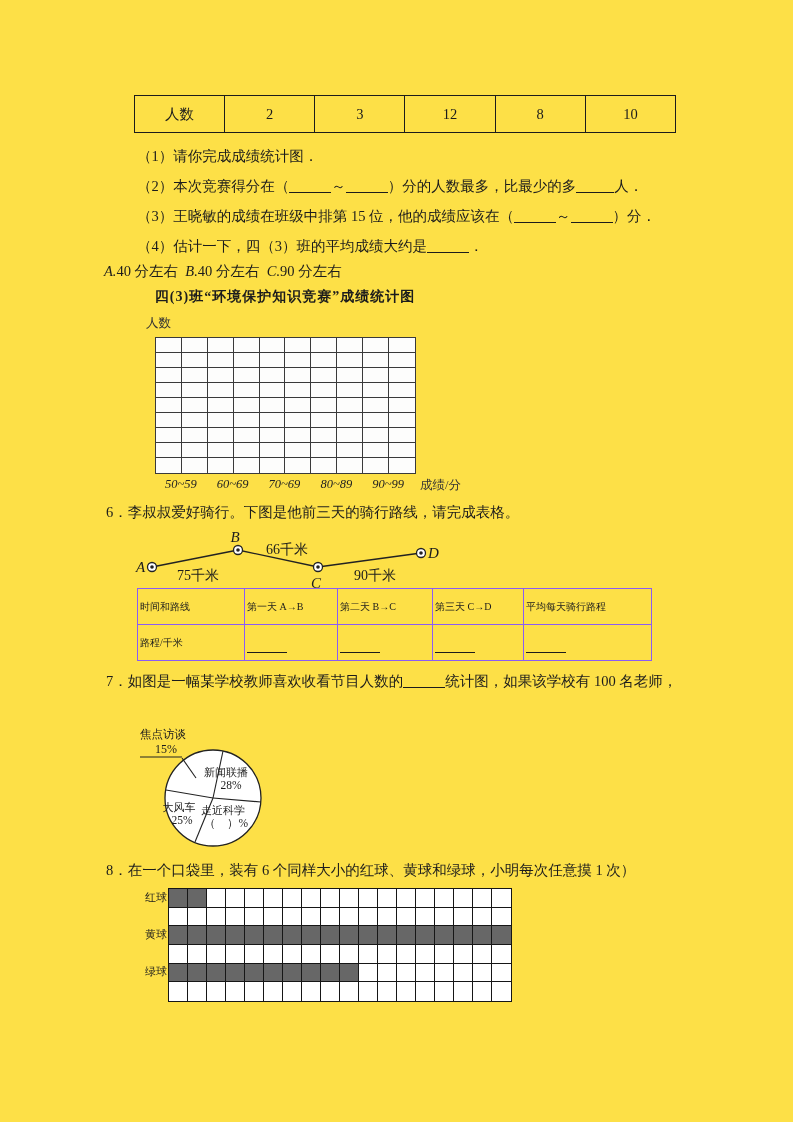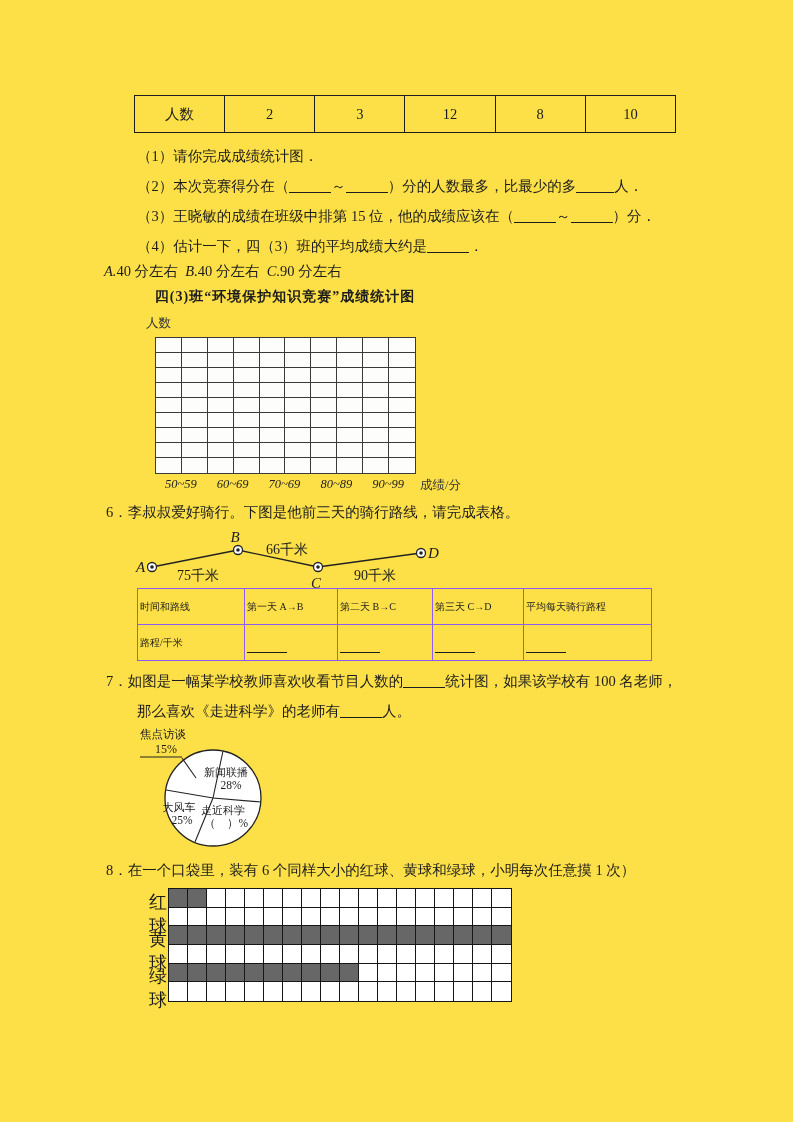--- a/index.html
+++ b/index.html
@@ -26,21 +26,21 @@
   .route-table{border-collapse:collapse;table-layout:fixed;}
   .route-table td{border:1px solid #8b5cf6;height:35px;text-align:left;font-size:10px;padding:0 2px;}
   .route-table .blankcell .blank{width:40px;vertical-align:-12px;}
   
   .ball-grid{width:342px;height:112px;border:1px solid #161616;display:grid;
              grid-template-columns:repeat(18,1fr);grid-template-rows:repeat(6,1fr);background:#fff;}
   .ball-grid .cell{border-right:1px solid #161616;border-bottom:1px solid #161616;}
   .ball-grid .cell:nth-child(18n){border-right:none;}
   .ball-grid .cell:nth-last-child(-n+18){border-bottom:none;}
   .ball-grid .fill{background:#676767;}
-  .ball-label{font-size:18px;width:31px;text-align:right;}
+  .ball-label{font-size:11px;width:31px;text-align:right;}
   .ital{font-style:italic;}
   svg text{font-family:"Liberation Serif","DejaVu Serif",serif;fill:#1c1c1c;}
 </style>
 </head>
 <body>
 
 <div class="page">
 
   <table class="score-table abs" style="left:134px;top:95px;">
     <tbody>
@@ -229,23 +229,20 @@
       <td class="blankcell"><span class="blank"></span></td>
       <td class="blankcell"><span class="blank"></span></td>
       <td class="blankcell"><span class="blank"></span></td>
     </tr>
   </tbody>
     </table>
 
   <div class="abs" style="left:106px;top:672px;">
     <span>7．如图是一幅某学校教师喜欢收看节目人数的</span><span class="blank"></span><span>统计图，如果该学校有 100 名老师，</span>
   </div>
-  <div class="abs" style="left:137px;top:702px;">
-    <span>那么喜欢《走进科学》的老师有</span><span class="blank"></span><span>人。</span>
-  </div>
 
   <svg class="abs" style="left:136px;top:726px;" width="142" height="126" viewBox="0 0 142 126">
     <circle cx="77" cy="72" r="48" fill="#fff" stroke="#222" stroke-width="1.3"></circle>
     <line x1="77" y1="72" x2="87" y2="25" stroke="#222" stroke-width="1.1"></line>
     <line x1="77" y1="72" x2="30" y2="64" stroke="#222" stroke-width="1.1"></line>
     <line x1="77" y1="72" x2="59" y2="116" stroke="#222" stroke-width="1.1"></line>
     <line x1="77" y1="72" x2="125" y2="76" stroke="#222" stroke-width="1.1"></line>
     <line x1="4" y1="31" x2="46" y2="31" stroke="#222" stroke-width="1.1"></line>
     <line x1="46" y1="32" x2="60" y2="52" stroke="#222" stroke-width="1.1"></line>
     <text x="4" y="12" font-size="11.5" text-anchor="start">焦点访谈</text>

